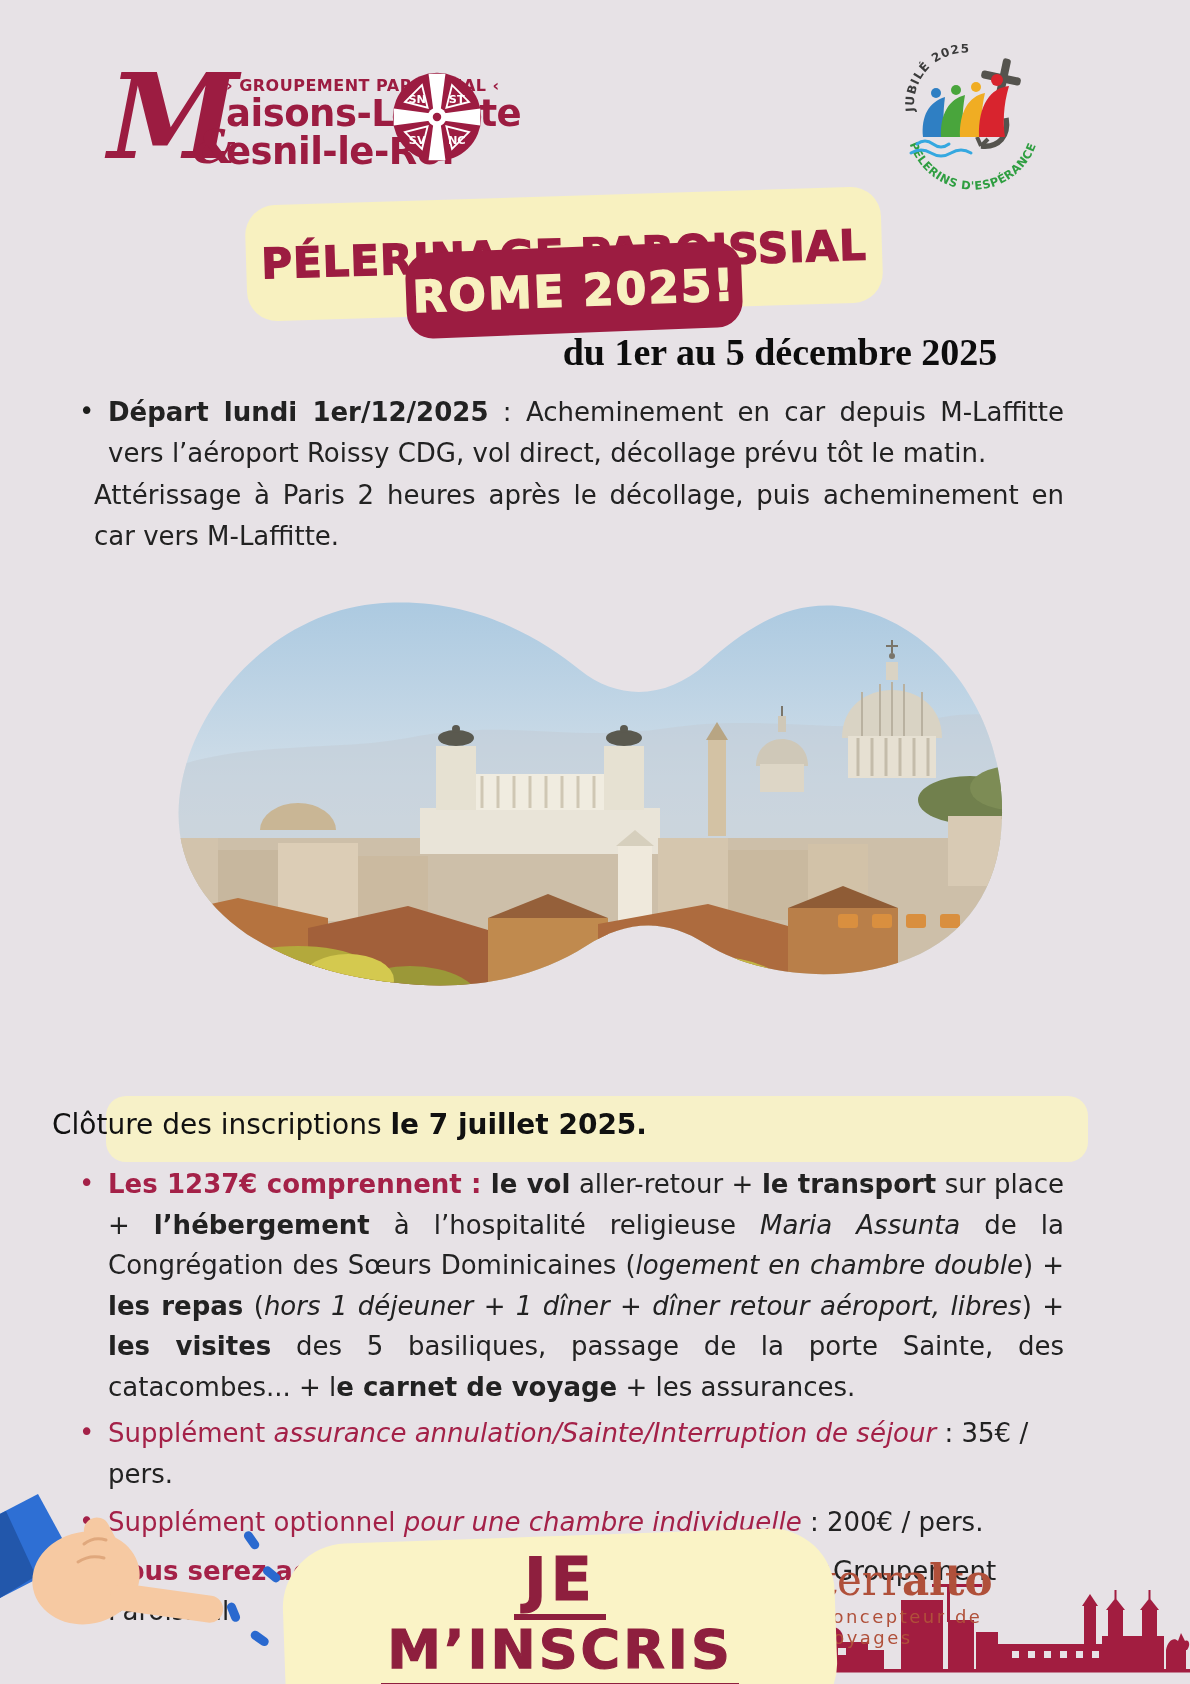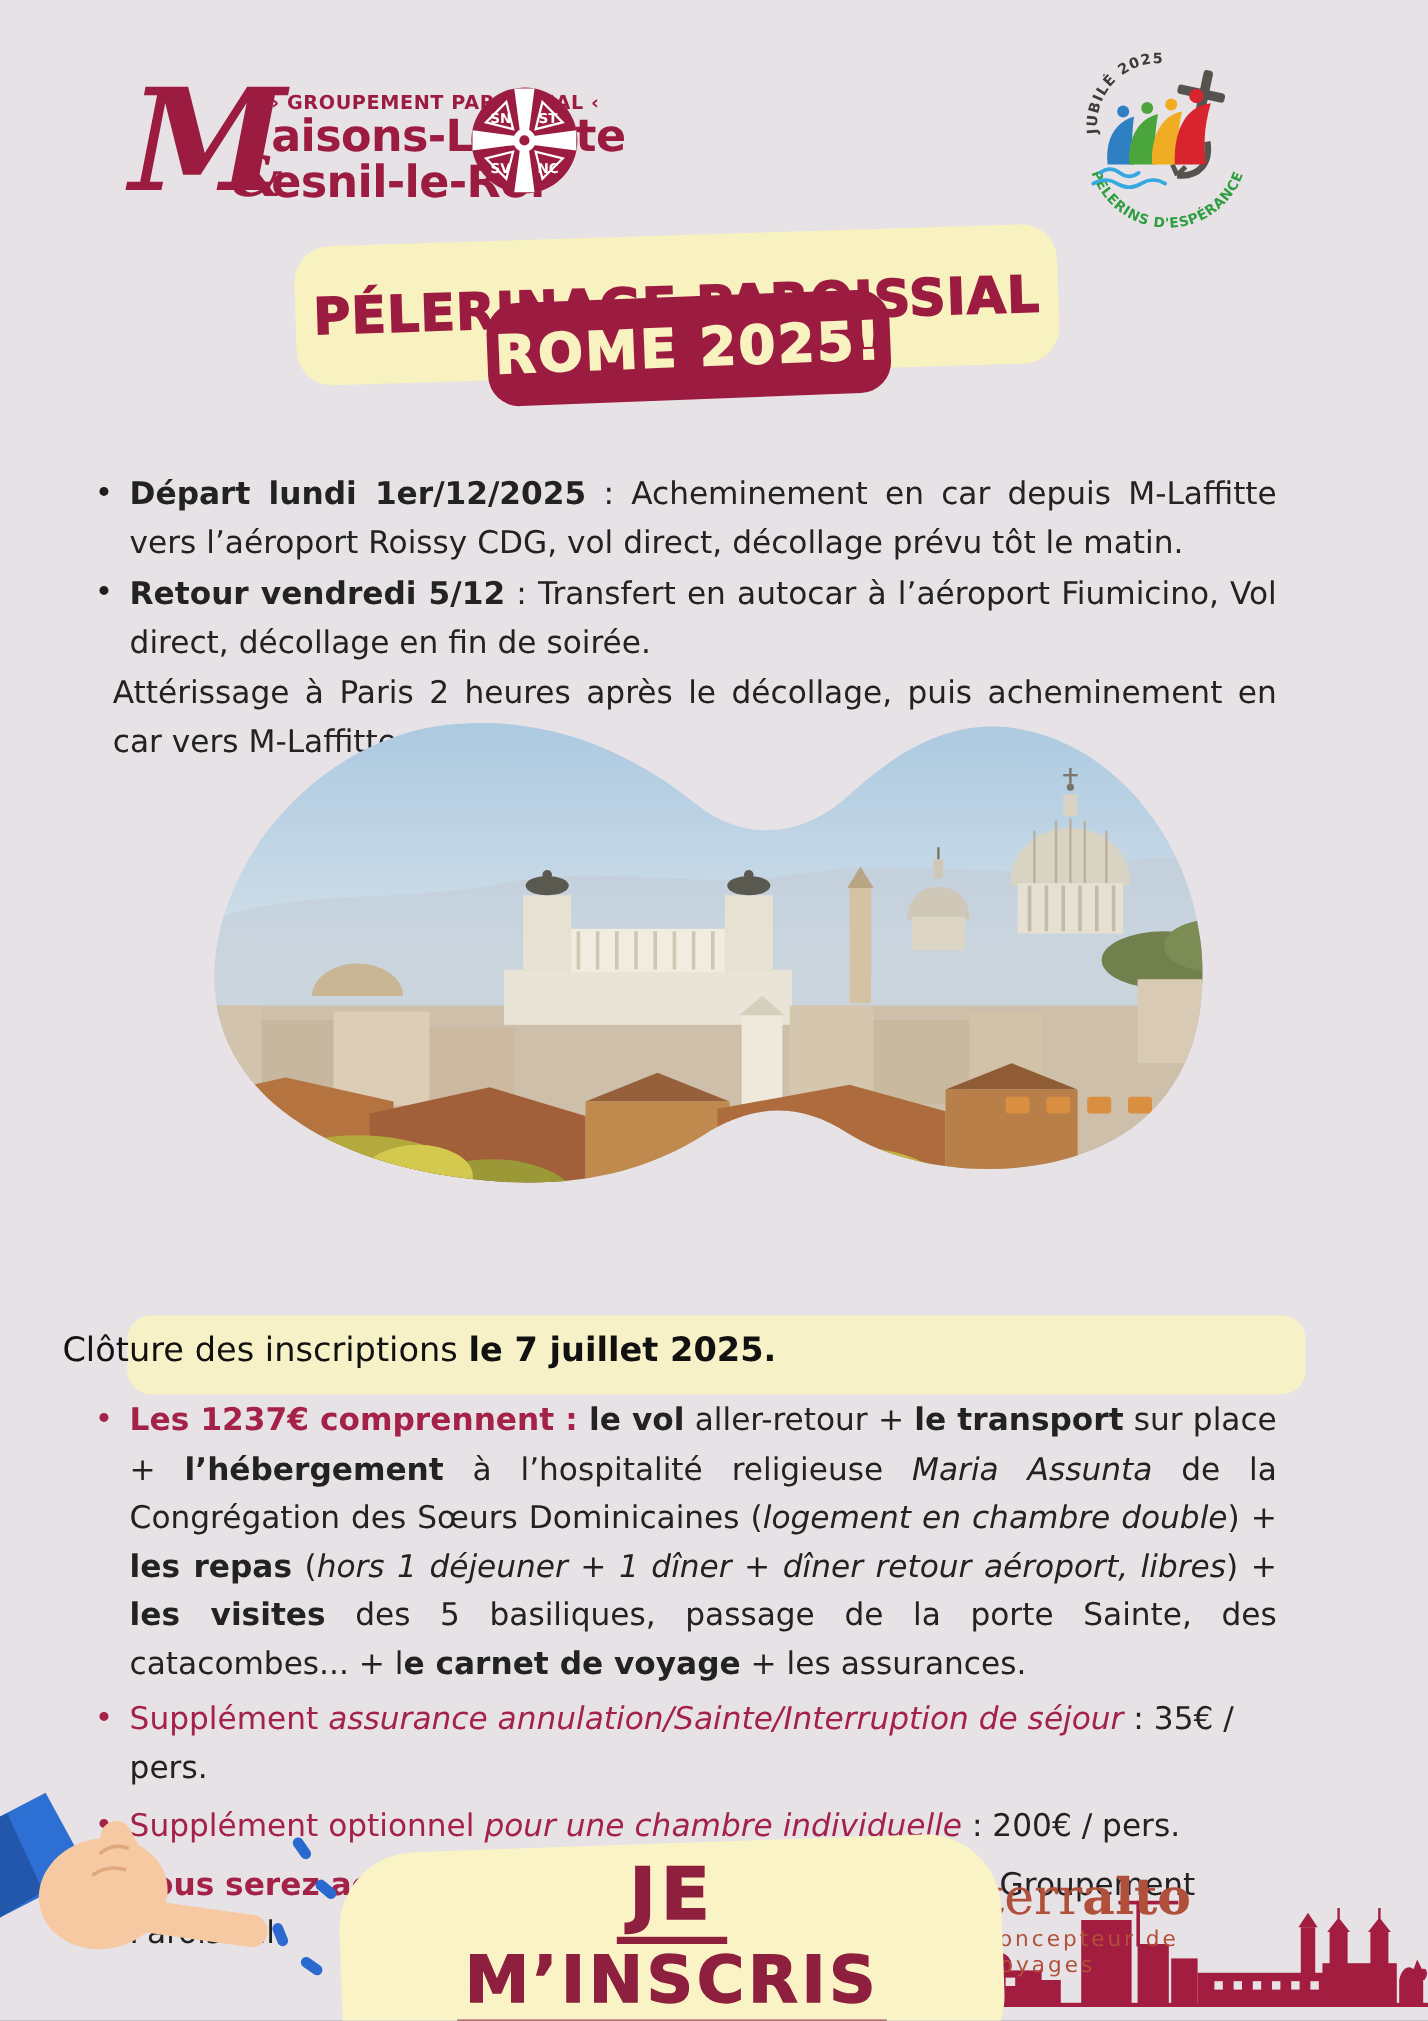--- a/index.html
+++ b/index.html
@@ -164,24 +164,24 @@
       <path d="M18,111 Q28,105 38,111 T58,111 T78,111"></path>
     </g>
   </svg>
 
   <div class="banner-yellow">
     <span>PÉLERINAGE PAROISSIAL</span>
   </div>
   <div class="banner-red">
     <span>ROME 2025!</span>
   </div>
+  <div class="dates">du 1er au 5 décembre 2025</div>
 
   <div class="textblock tb1">
     <p class="brow justify"><span class="b">Départ lundi 1er/12/2025</span><span> : Acheminement en car depuis M-Laffitte vers l’aéroport Roissy CDG, vol direct, décollage prévu tôt le matin.</span></p>
-    <p class="brow justify"><span class="b">Retour vendredi 5/12</span><span> : Transfert en autocar à l’aéroport Fiumicino, Vol direct, décollage en fin de soirée.</span></p>
     <p class="note justify">Attérissage à Paris 2 heures après le décollage, puis acheminement en car vers M-Laffitte.</p>
   </div>
 
   <div class="photo">
     <svg width="884" height="420" viewBox="0 0 884 420">
       <defs>
         <clipPath id="blob">
           <path d="M225,16 C130,26 45,110 32,205 C20,295 85,360 195,386 C295,408 375,398 438,358 C478,332 518,330 558,356 C612,390 705,398 772,366 C832,337 860,278 853,202 C846,126 798,52 726,26 C658,2 606,32 558,76 C520,110 472,114 432,82 C392,50 322,6 225,16 Z"></path>
         </clipPath>
         <linearGradient id="sky" x1="0" y1="0" x2="0" y2="1">

